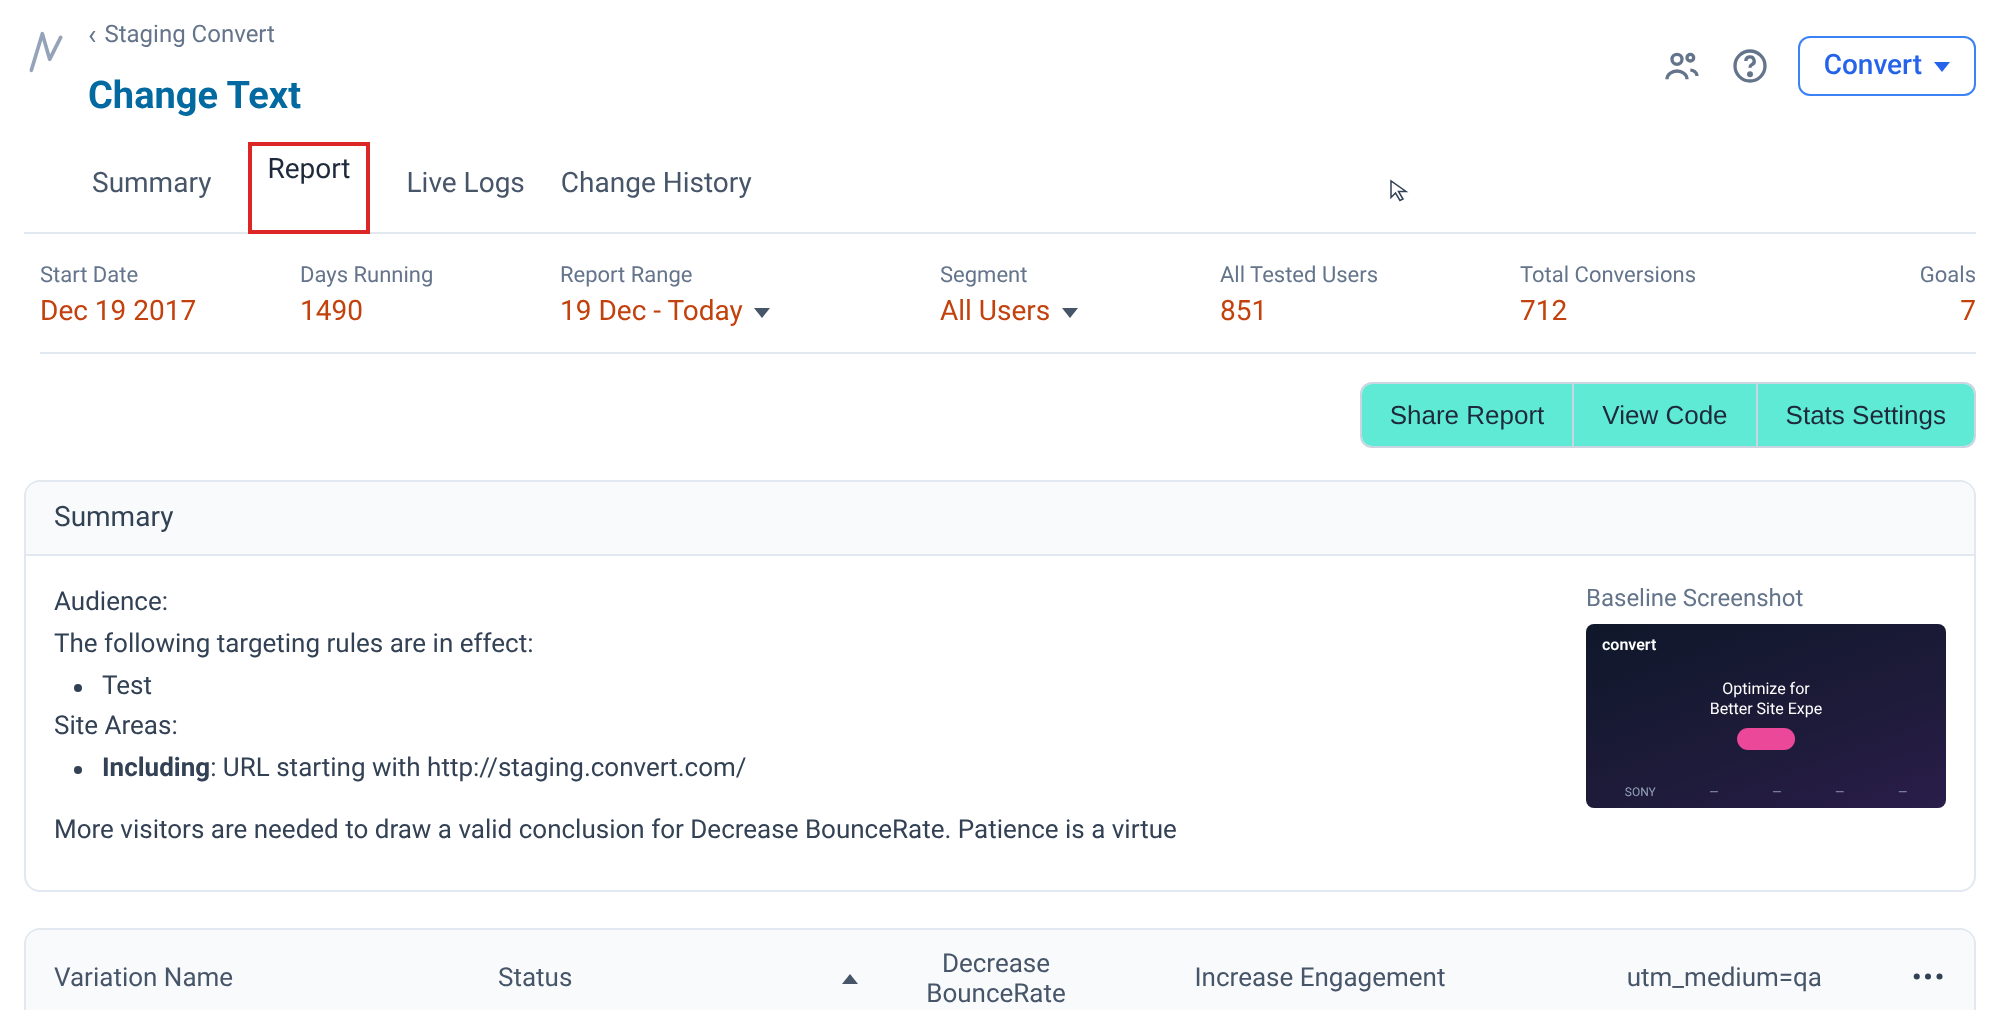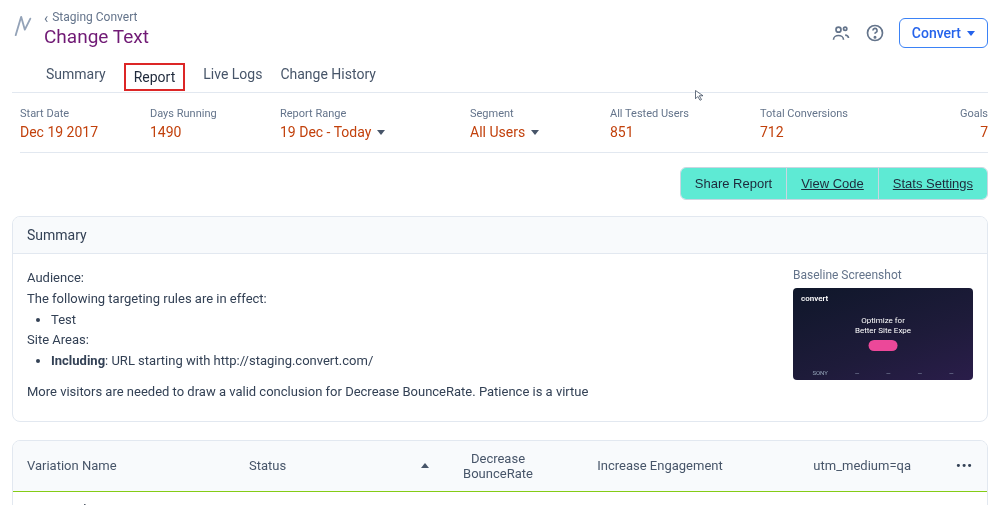--- a/index.html
+++ b/index.html
@@ -35,23 +35,23 @@
   .breadcrumb {
     font-size: 12px;
     color: #64748b;
     display: flex;
     align-items: center;
     gap: 4px;
   }
   .breadcrumb .chev { font-size: 14px; line-height:1; position:relative; top:1px;}
   .page-title {
     font-size: 19px;
-    font-weight: 400;
-    color: #701a75;
-    margin-top: 1px;
+    font-weight: 700;
+    color: #0369a1;
+    margin-top: 12px;
   }
   .header-right {
     display: flex;
     align-items: center;
     gap: 14px;
     margin-top:8px;
   }
   .header-icon {
     width: 20px; height: 20px;
     color: #64748b;
@@ -82,21 +82,21 @@
     padding-left:34px;
   }
   .tab {
     font-size:14px;
     color:#475569;
     padding:6px 0 10px 0;
     position:relative;
   }
   .tab.highlight {
     border:2px solid #dc2626;
-    padding:4px 8px 4px 8px;
+    padding:4px 8px 22px 8px;
     margin-bottom:-1px;
     color:#1e293b;
   }
 
   
   .stats-row {
     display:flex;
     align-items:flex-start;
     padding:14px 0 12px 0;
     border-bottom:1px solid #e2e8f0;
@@ -134,21 +134,20 @@
   .btn-group button {
     background:#5eead4;
     border:none;
     font-size:13px;
     color:#1e293b;
     padding:8px 14px;
     cursor:pointer;
   }
   .btn-group button + button {
     border-left:1px solid #cbd5e1;
-    text-decoration:underline;
   }
 
   
   .card {
     border:1px solid #e2e8f0;
     border-radius:8px;
     overflow:hidden;
   }
   .card-header {
     background:#f8fafc;

